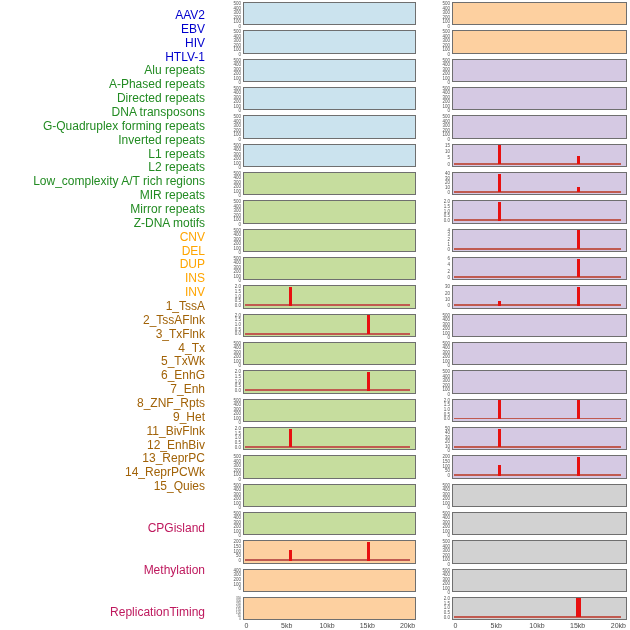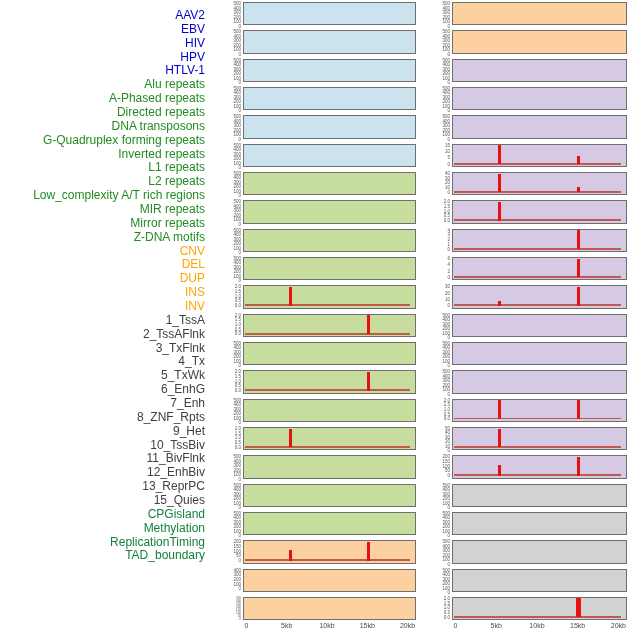--- a/index.html
+++ b/index.html
@@ -9,22 +9,22 @@
   }
   
   .labels { position:absolute; left:0; top:8px; width:205px;text-align:center; }
   .tlabel {
     height:13.87px; display:flex; align-items:center; justify-content:flex-end;
     font-size:12px; line-height:1; white-space:nowrap; font-weight:400;
   }
   .c-virus     { color:#0000cd; }
   .c-repeat    { color:#228b22; }
   .c-sv        { color:#ffa500; }
-  .c-chromatin { color:#404040; }
-  .c-other     { color:#15803d; }
+  .c-chromatin { color:#a16207; }
+  .c-other     { color:#be185d;margin-top:28px; }
   
   .col { position:absolute; top:2px; display:flex; flex-direction:column; gap:4.95px; }
   .col-left  { left:243px; width:173px; }
   .col-right { left:452px; width:175px; }
   .row { position:relative; height:23.4px; }
   .panel {
     position:absolute; left:0; top:0; right:0; bottom:0;
     border:1.3px solid #6f6f6f; box-sizing:border-box; overflow:hidden;
   }
   .bg-virus     { background:#cbe3ee; }
@@ -53,21 +53,20 @@
   }
 </style>
 </head>
 <body>
 
 <div class="fig">
   <div class="labels" id="labels">
       <div class="tlabel c-virus">AAV2</div>
       <div class="tlabel c-virus">EBV</div>
       <div class="tlabel c-virus">HIV</div>
-      <div class="tlabel c-virus">HPV</div>
       <div class="tlabel c-virus">HTLV-1</div>
       <div class="tlabel c-repeat">Alu repeats</div>
       <div class="tlabel c-repeat">A-Phased repeats</div>
       <div class="tlabel c-repeat">Directed repeats</div>
       <div class="tlabel c-repeat">DNA transposons</div>
       <div class="tlabel c-repeat">G-Quadruplex forming repeats</div>
       <div class="tlabel c-repeat">Inverted repeats</div>
       <div class="tlabel c-repeat">L1 repeats</div>
       <div class="tlabel c-repeat">L2 repeats</div>
       <div class="tlabel c-repeat">Low_complexity A/T rich regions</div>
@@ -81,24 +80,24 @@
       <div class="tlabel c-sv">INV</div>
       <div class="tlabel c-chromatin">1_TssA</div>
       <div class="tlabel c-chromatin">2_TssAFlnk</div>
       <div class="tlabel c-chromatin">3_TxFlnk</div>
       <div class="tlabel c-chromatin">4_Tx</div>
       <div class="tlabel c-chromatin">5_TxWk</div>
       <div class="tlabel c-chromatin">6_EnhG</div>
       <div class="tlabel c-chromatin">7_Enh</div>
       <div class="tlabel c-chromatin">8_ZNF_Rpts</div>
       <div class="tlabel c-chromatin">9_Het</div>
-      <div class="tlabel c-chromatin">10_TssBiv</div>
       <div class="tlabel c-chromatin">11_BivFlnk</div>
       <div class="tlabel c-chromatin">12_EnhBiv</div>
       <div class="tlabel c-chromatin">13_ReprPC</div>
+      <div class="tlabel c-chromatin">14_ReprPCWk</div>
       <div class="tlabel c-chromatin">15_Quies</div>
       <div class="tlabel c-other">CPGisland</div>
       <div class="tlabel c-other">Methylation</div>
       <div class="tlabel c-other">ReplicationTiming</div>
       <div class="tlabel c-other">TAD_boundary</div>
     </div>
   <div class="col col-left" id="col-left">
       <div class="row">
         <div class="yticks">
           <span>500</span>

